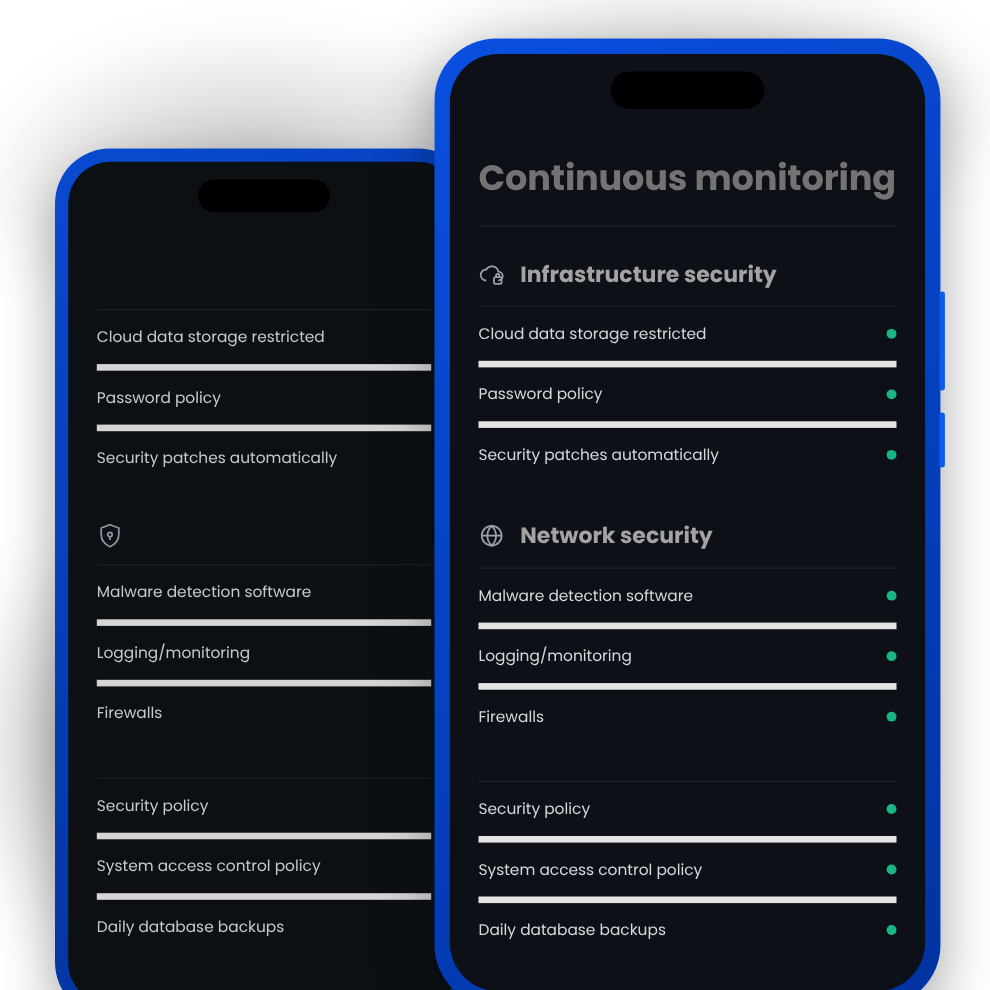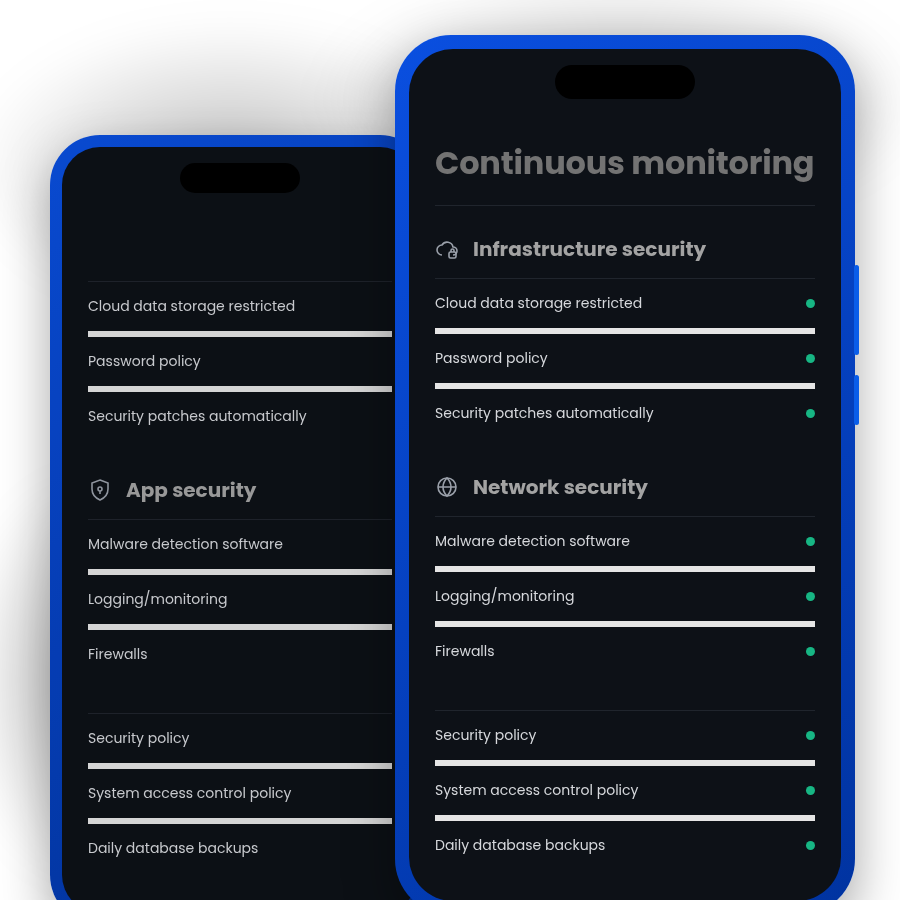--- a/index.html
+++ b/index.html
@@ -166,21 +166,20 @@
 
         <div class="section">
           <div class="section-head">
             <span class="icon">
               <svg viewBox="0 0 24 24" fill="none" stroke="currentColor" stroke-width="1.6">
                 <path d="M12 2l8 3v6c0 5-3.5 9-8 11-4.5-2-8-6-8-11V5l8-3z"></path>
                 <circle cx="12" cy="11" r="2"></circle>
                   <path d="M12 13v3"></path>
               </svg>
             </span>
-            <span class="section-title">App security</span>
           </div>
           <hr class="section-divider">
           <div class="row">
               <span>Malware detection software</span>
             </div>
           <div class="row">
               <span>Logging/monitoring</span>
             </div>
           <div class="row">
               <span>Firewalls</span>

